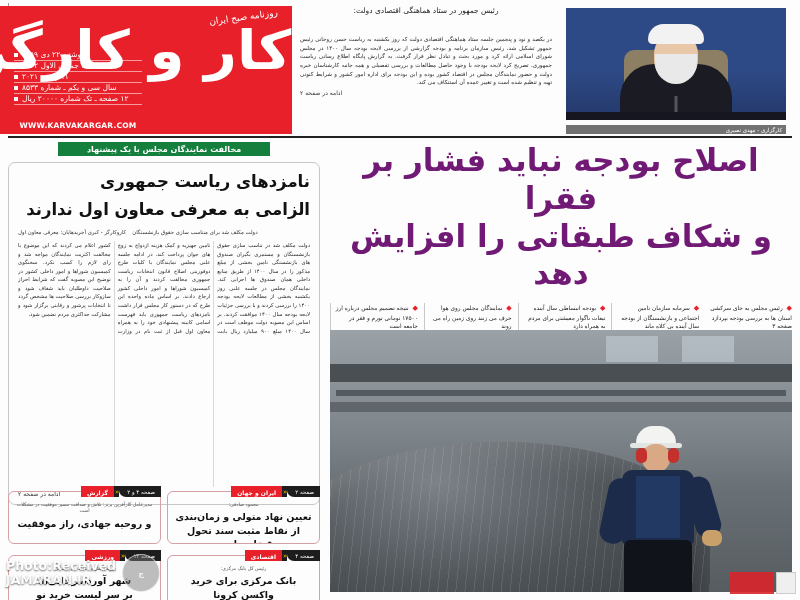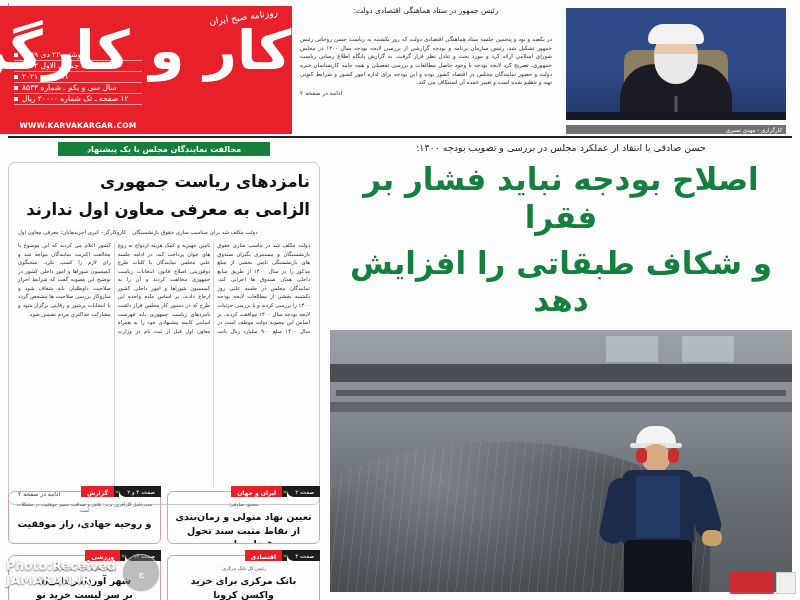--- a/index.html
+++ b/index.html
@@ -158,22 +158,22 @@
 
   
   .lead {
     position: absolute; right: 8px; top: 142px; width: 462px;
     direction: rtl;
   }
   .lead-kicker {
     font-size: 9.5px; color: #1a1a1a; text-align: center; margin-bottom: 6px;
   }
   .lead-h1 {
-    font-size: 31px; font-weight: bold; color: #15803d;
-    text-align: center; line-height: 1.22; letter-spacing: -.5px; margin-top: 8px;
+    font-size: 31px; font-weight: bold; color: #701a75;
+    text-align: center; line-height: 1.22; letter-spacing: -.5px;
   }
   .lead-bullets {
     display: flex; flex-direction: row-reverse;
     gap: 6px; margin-top: 10px; padding-bottom: 4px;
   }
   .lead-bullet {
     flex: 1 1 0; font-size: 5.8px; line-height: 1.5;
     color: #1c1c1c; text-align: right;
     border-left: 0.5px solid #c9c9c9; padding-left: 4px;
   }
@@ -410,21 +410,20 @@
         <div class="tp-mic"></div>
         <div class="tp-table"></div>
       </div>
       <div class="tp-caption">کارگزاری - مهدی نصیری</div>
     </div>
   </div>
 
   <div class="rule-top"></div>
 
   <div class="lead">
-    <div class="lead-kicker">حسن صادقی با انتقاد از عملکرد مجلس در بررسی و تصویب بودجه ۱۴۰۰:</div>
     <div class="lead-h1">اصلاح بودجه نباید فشار بر فقرا</div>
     <div class="lead-h1">و شکاف طبقاتی را افزایش دهد</div>
 
     <div class="lead-bullets">
       <div class="lead-bullet">
         <span class="lb-mark">◆</span>
         <span>نتیجه تصمیم مجلس درباره ارز ۱۷۵۰۰ تومانی تورم و فقر در جامعه است</span>
       </div>
       <div class="lead-bullet">
         <span class="lb-mark">◆</span>

